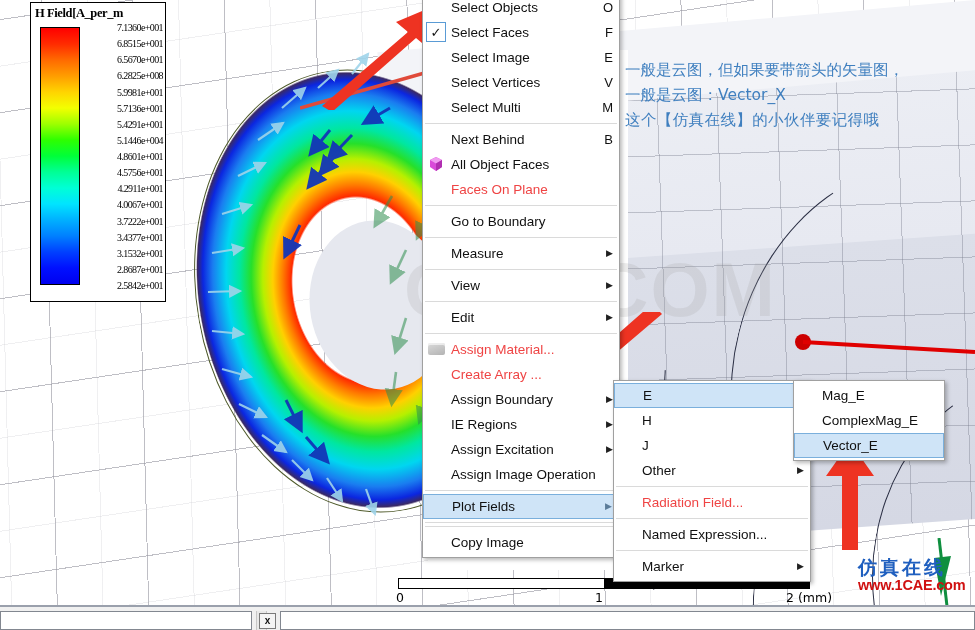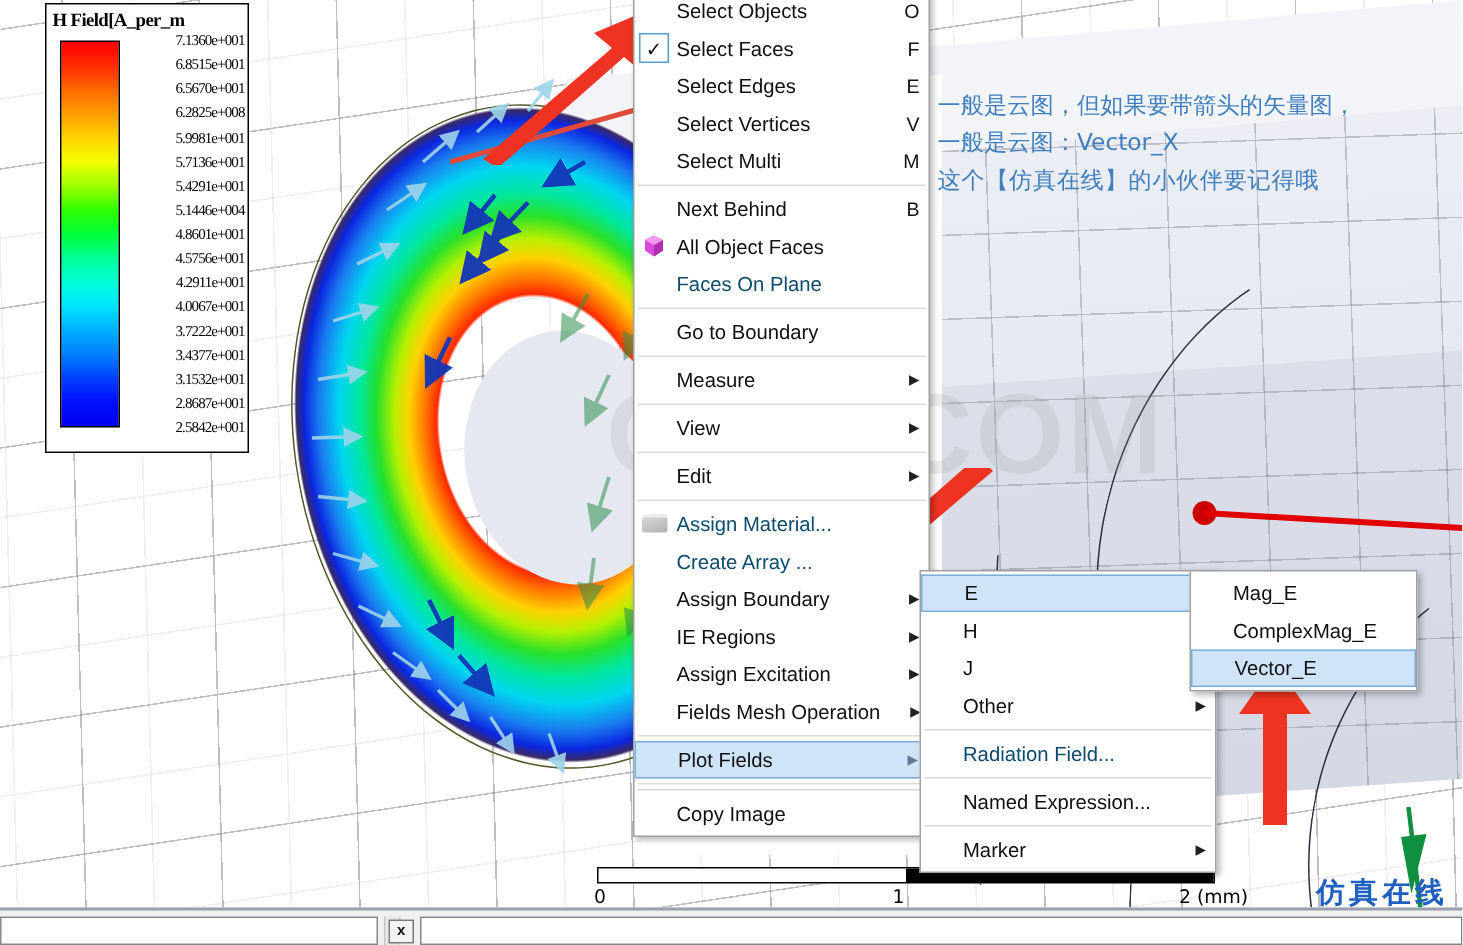--- a/index.html
+++ b/index.html
@@ -121,21 +121,21 @@
     box-shadow:2px 2px 4px rgba(0,0,0,.28);
     font-size:13.5px;color:#101010;padding:2px 0;box-sizing:border-box;
   }
   .mi{
     position:relative;display:flex;align-items:center;height:25px;
     padding:0 6px 0 28px;white-space:nowrap;cursor:default;box-sizing:border-box;
   }
   .mi .lbl{flex:0 0 auto;}
   .mi .acc{margin-left:auto;padding-left:24px;color:#101010;font-size:13px;}
   .mi .arrow{margin-left:auto;padding-left:20px;font-size:9px;color:#202020;line-height:1;}
-  .mi.disabled{color:#0c4a6e;}
+  .mi.disabled{color:#ef4444;}
   .mi.sel{background:#cfe4f7;border:1px solid #7aafdc;box-sizing:border-box;}
   .mi.sel .arrow{color:#5c7c99;}
   .sep{height:1px;background:#dadada;margin:3px 2px;}
   .chk{
     position:absolute;left:3px;top:2px;width:20px;height:20px;
     border:1px solid #5a9bd5;background:#ffffff;box-sizing:border-box;
     display:flex;align-items:center;justify-content:center;
     font-size:13px;color:#111;line-height:1;
   }
   .cube-icon{position:absolute;left:5px;top:4px;width:16px;height:16px;}
@@ -177,21 +177,21 @@
   #scalebar .t0{left:-2px;}
   #scalebar .t1{left:197px;}
   #scalebar .t2{left:388px;white-space:nowrap;}
 
   
   #wm-big{
     position:absolute;left:404px;top:246px;font-size:76px;font-weight:bold;
     color:rgba(160,160,160,.20);letter-spacing:2px;font-family:"Liberation Sans", sans-serif;
     pointer-events:none;user-select:none;
   }
-  #wm-logo{position:absolute;left:858px;top:585px;text-align:right;pointer-events:none;}
+  #wm-logo{position:absolute;left:858px;top:557px;text-align:left;pointer-events:none;}
   #wm-logo .cn{
     font-family:"DejaVu Sans", sans-serif;font-size:19px;font-weight:bold;color:#1f5fbf;
     letter-spacing:3px;line-height:20px;white-space:nowrap;
   }
   #wm-logo .url{
     font-family:"Liberation Sans", sans-serif;font-size:14.5px;font-weight:bold;color:#d01010;
     letter-spacing:-.2px;line-height:16px;white-space:nowrap;
   }
 
   
@@ -371,21 +371,21 @@
     <span class="acc">O</span>
   </div>
 
   <div class="mi">
     <span class="chk">✓</span>
     <span class="lbl">Select Faces</span>
     <span class="acc">F</span>
   </div>
 
   <div class="mi">
-    <span class="lbl">Select Edges</span>
+    <span class="lbl">Select Image</span>
     <span class="acc">E</span>
   </div>
 
   <div class="mi">
     <span class="lbl">Select Vertices</span>
     <span class="acc">V</span>
   </div>
 
   <div class="mi">
     <span class="lbl">Select Multi</span>
@@ -459,21 +459,21 @@
     <span class="lbl">IE Regions</span>
     <span class="arrow">▶</span>
   </div>
 
   <div class="mi">
     <span class="lbl">Assign Excitation</span>
     <span class="arrow">▶</span>
   </div>
 
   <div class="mi">
-    <span class="lbl">Fields Mesh Operation</span>
+    <span class="lbl">Assign Image Operation</span>
     <span class="arrow">▶</span>
   </div>
 
   <div class="sep"></div>
 
   <div class="mi sel">
     <span class="lbl">Plot Fields</span>
     <span class="arrow">▶</span>
   </div>
 

